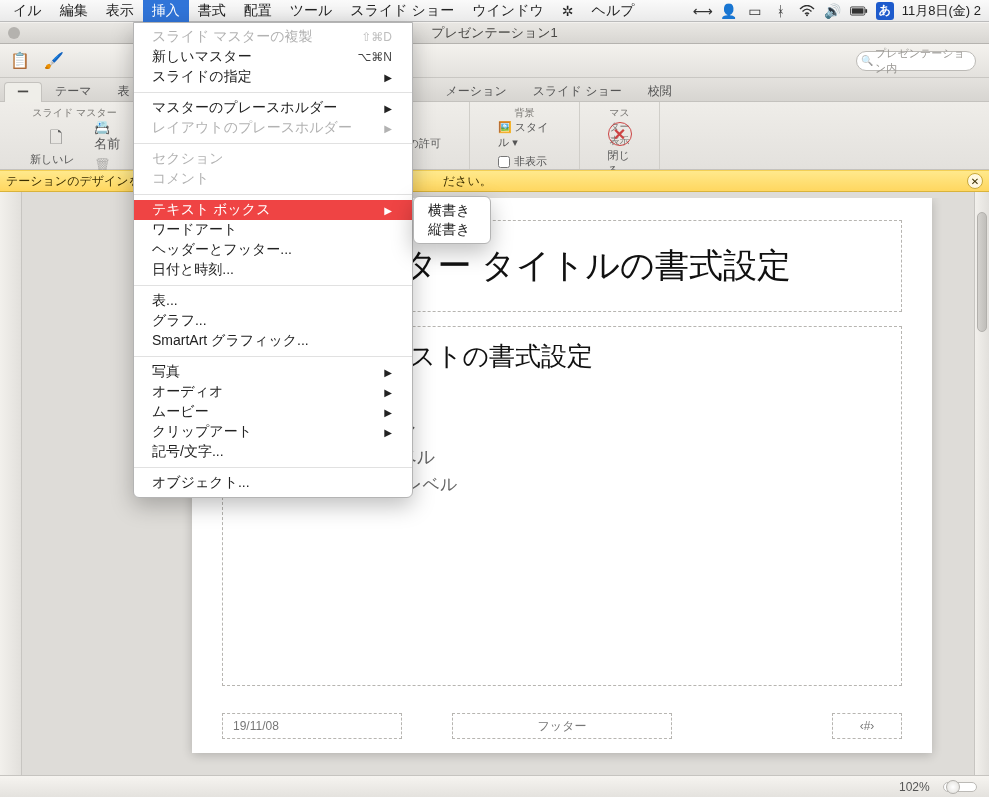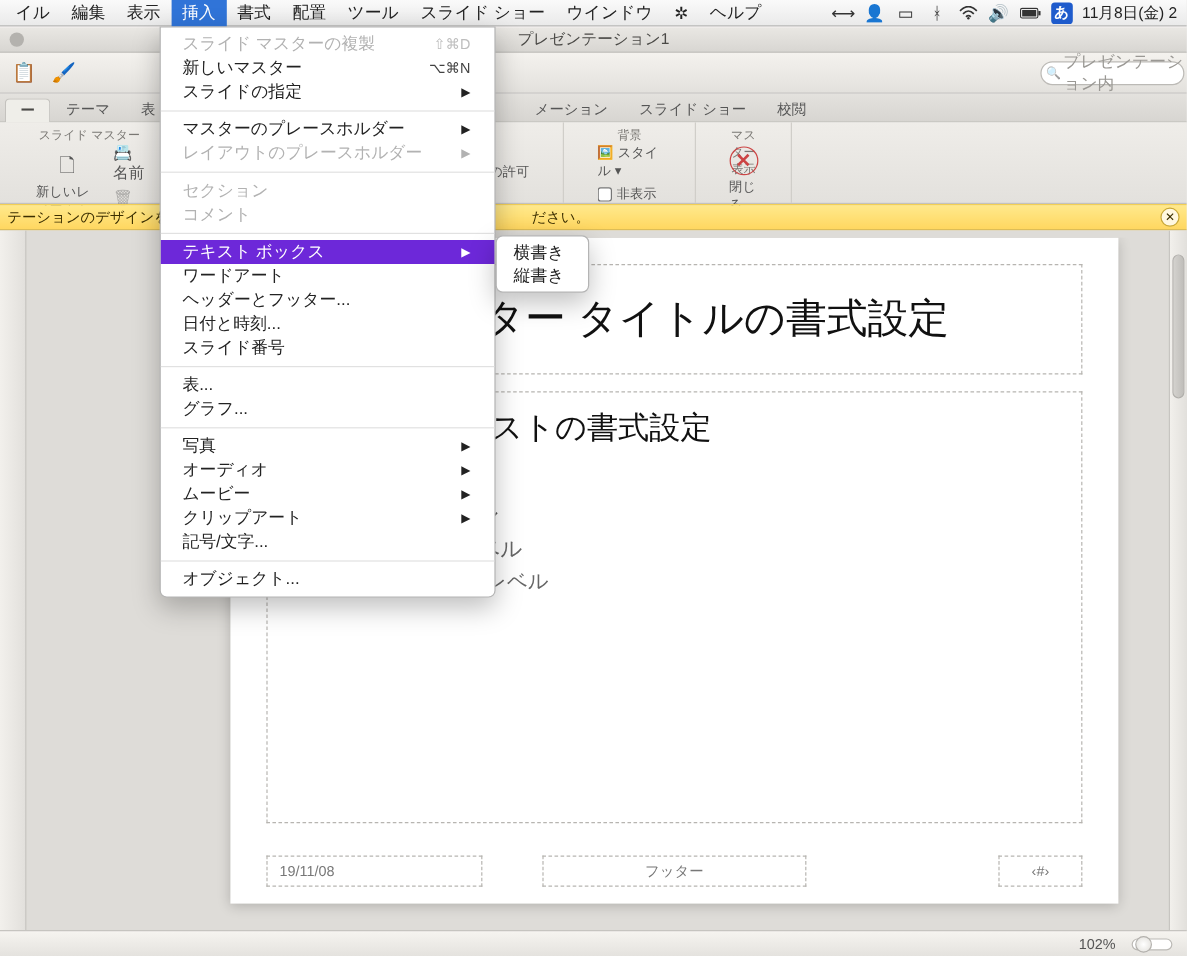--- a/index.html
+++ b/index.html
@@ -14,21 +14,21 @@
   .menubar .ime { background:#1e5bcc; color:#fff; width:18px; height:18px; border-radius:3px; font-size:12px; font-weight:bold; }
   .menubar .clock { padding: 0 4px; font-size:13px; }
 
   
   .titlebar { height: 22px; background: linear-gradient(#e9e7e3,#d8d6d2); border-top:1px solid #f3f1ee; border-bottom:1px solid #b5b3af; display:flex; align-items:center; justify-content:center; font-size:13px; color:#4a4946; }
   .titlebar .dot { position:absolute; left:8px; width:12px; height:12px; background:#b4b2ae; border-radius:50%; }
 
   
   .toolbar { height: 34px; background: linear-gradient(#f4f2ee,#e3e1dd); border-bottom: 1px solid #c9c7c3; display:flex; align-items:center; padding-left:6px; position:relative; }
   .toolbar .ticon { width: 28px; height: 26px; margin-right: 6px; border:1px solid transparent; border-radius:3px; display:inline-flex; align-items:center; justify-content:center; font-size:16px; color:#6b5a28; }
-  .toolbar .search { position:absolute; right:2px; width:120px; height:20px; border:1px solid #bcbab6; border-radius:10px; background:#fff; font-size:14px; color:#9a9894; padding-left:18px; display:flex; align-items:center; }
+  .toolbar .search { position:absolute; right:13px; width:120px; height:20px; border:1px solid #bcbab6; border-radius:10px; background:#fff; font-size:11px; color:#9a9894; padding-left:18px; display:flex; align-items:center; }
   .toolbar .search::before { content:"🔍"; position:absolute; left:4px; font-size:10px; opacity:.6; }
 
   
   .ribbontabs { height: 24px; background: linear-gradient(#e4e2de,#d7d5d1); border-bottom:1px solid #c4c2be; display:flex; align-items:flex-end; font-size:12px; padding-left:4px; }
   .ribbontabs .rtab { height:20px; padding:0 12px; display:flex; align-items:center; border:1px solid transparent; border-bottom:none; color:#555; }
   .ribbontabs .rtab.active { background:#efeee9; border-color:#c4c2be; border-top-left-radius:4px; border-top-right-radius:4px; font-weight:bold; color:#4a4946; position:relative; top:1px; }
 
   
   .ribbon { height: 68px; background: linear-gradient(#efede9,#e3e1dd); border-bottom:1px solid #c4c2be; display:flex; font-size:11px; color:#555; }
   .rgroup { border-right:1px solid #d0cec9; padding:4px 28px 2px; display:flex; flex-direction:column; justify-content:space-between; position:relative; }
@@ -68,21 +68,21 @@
   .statusbar { position:absolute; bottom:0; left:0; right:0; height:22px; background:linear-gradient(#f6f4f0,#e4e2de); border-top:1px solid #c6c4c0; display:flex; align-items:center; font-size:12px; color:#555; }
   .statusbar .zoom { position:absolute; right:12px; }
   .statusbar .zv { margin-right:10px; }
   .statusbar .ztrack { display:inline-block; vertical-align:middle; width:34px; height:10px; border:1px solid #bcbab6; border-radius:5px; background:#fff; position:relative; }
   .statusbar .zknob { position:absolute; left:2px; top:-3px; width:14px; height:14px; border-radius:50%; background:radial-gradient(#fff,#e0ded9); border:1px solid #b2b0ac; }
 
   
   .dropdown { position:absolute; top:22px; left:133px; width:280px; background:#fff; border:1px solid #b4b4b4; border-radius:0 0 6px 6px; box-shadow:0 8px 22px rgba(0,0,0,.25); z-index:200; padding:4px 0; font-size:14px; }
   .dropdown .mi { height:20px; padding:0 20px 0 18px; display:flex; align-items:center; justify-content:space-between; color:#222; }
   .dropdown .mi.dis { color:#b2b2b2; }
-  .dropdown .mi.sel { background:#6d28d9; color:#fff; }
+  .dropdown .mi.sel { background:#ef4444; color:#fff; }
   .dropdown .mi .arrow { font-size:10px; }
   .dropdown .mi .sc { font-size:12px; opacity:.85; }
   .dropdown hr { border:none; border-top:1px solid #e1e1e1; margin:5px 0; }
 
   .submenu { position:absolute; top:196px; left:413px; width:78px; background:#fff; border:1px solid #b4b4b4; border-radius:6px; box-shadow:0 8px 22px rgba(0,0,0,.25); z-index:201; padding:4px 0; font-size:14px; }
   .submenu .mi { height:19px; padding:0 14px; display:flex; align-items:center; color:#222; }
 
 </style>
 </head>
 <body>
@@ -262,29 +262,29 @@
     </div>
     <div class="mi">
       <span>ワードアート</span>
     </div>
     <div class="mi">
       <span>ヘッダーとフッター...</span>
     </div>
     <div class="mi">
       <span>日付と時刻...</span>
     </div>
-    <div class="mi">
-      <span>スライド番号</span>
-    </div>
     <hr>
     <div class="mi">
       <span>表...</span>
     </div>
     <div class="mi">
       <span>グラフ...</span>
+    </div>
+    <div class="mi">
+      <span>SmartArt グラフィック...</span>
     </div>
     <hr>
     <div class="mi">
       <span>写真</span>
       <span class="arrow">▶</span>
     </div>
     <div class="mi">
       <span>オーディオ</span>
       <span class="arrow">▶</span>
     </div>

